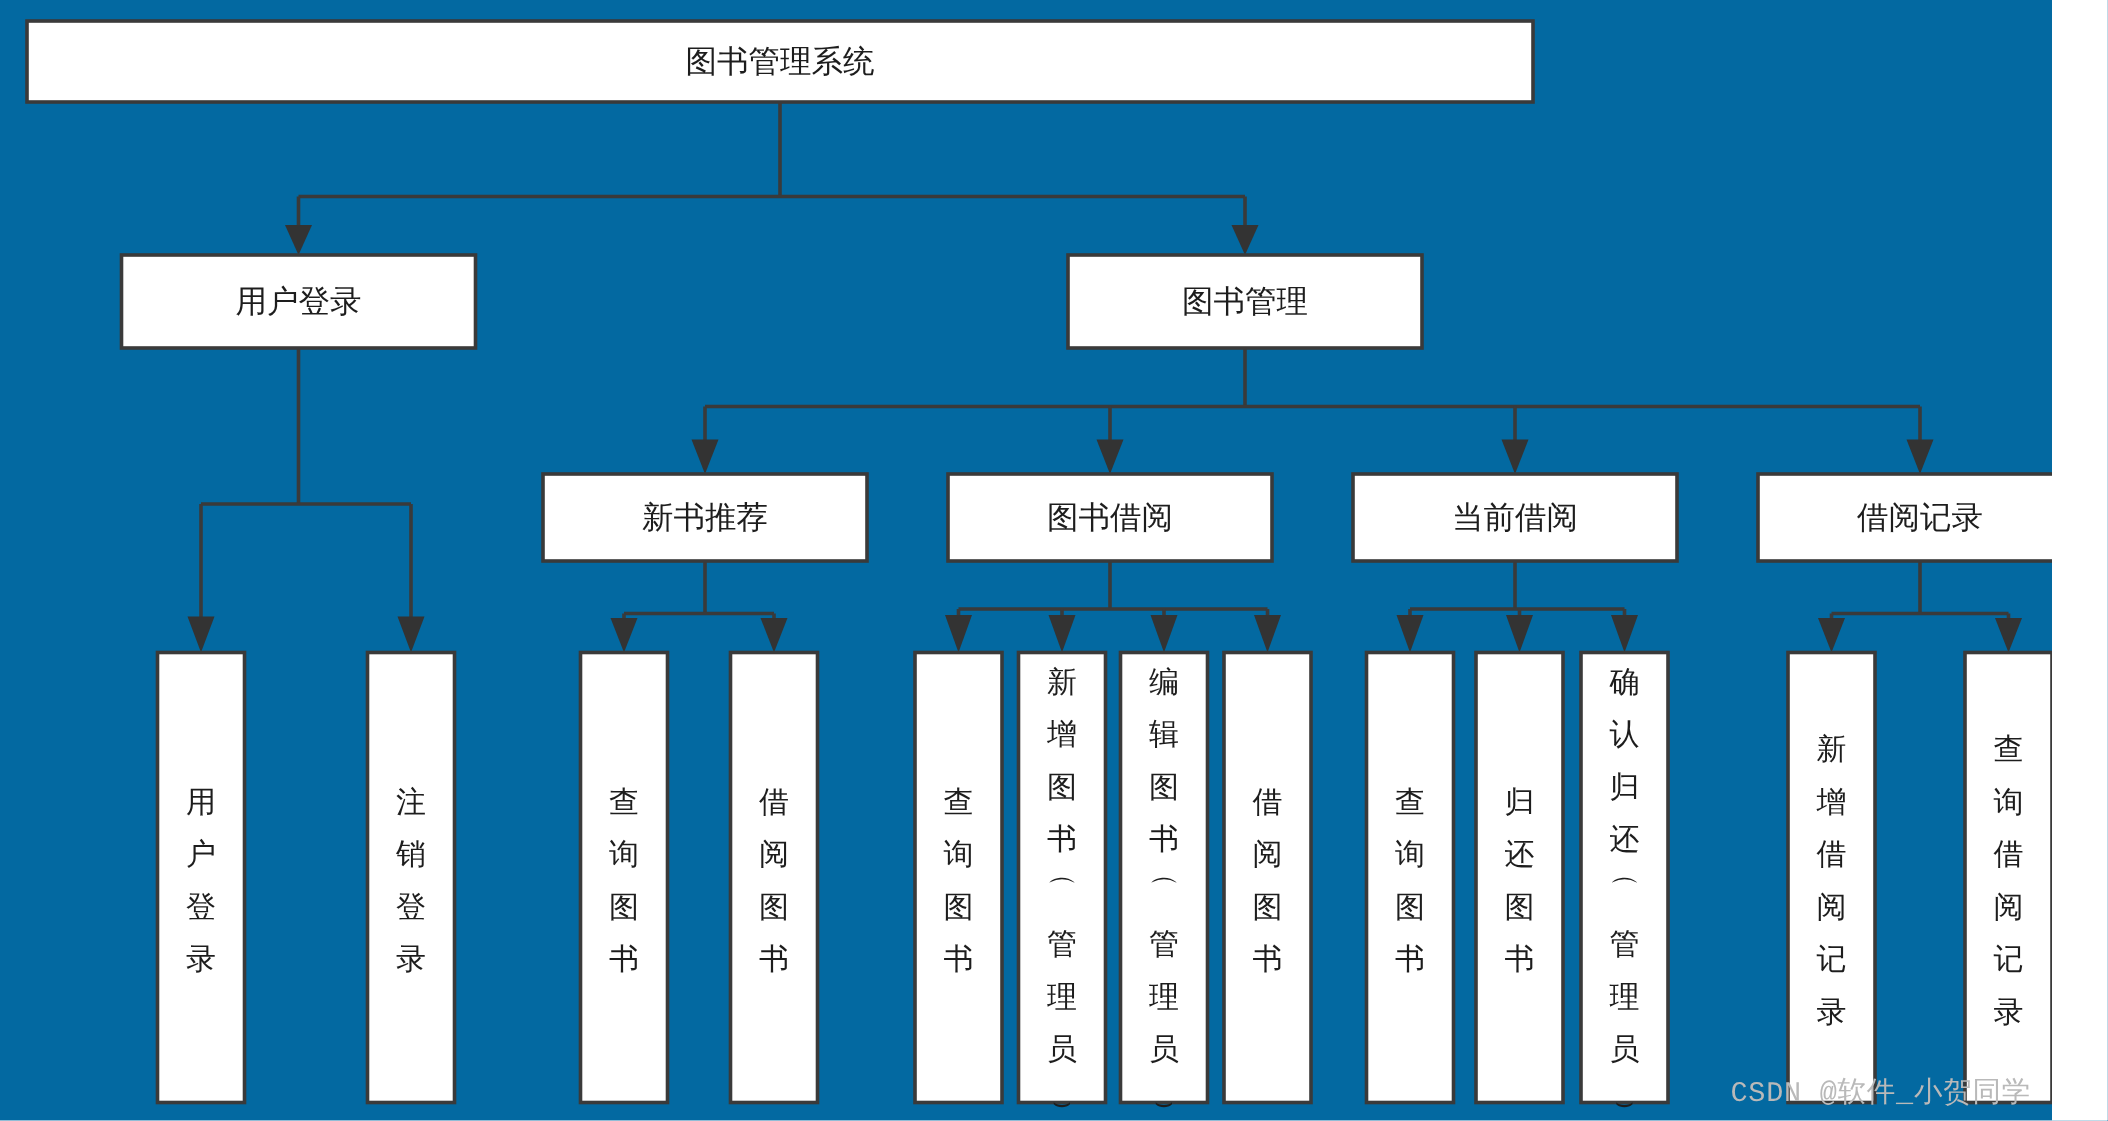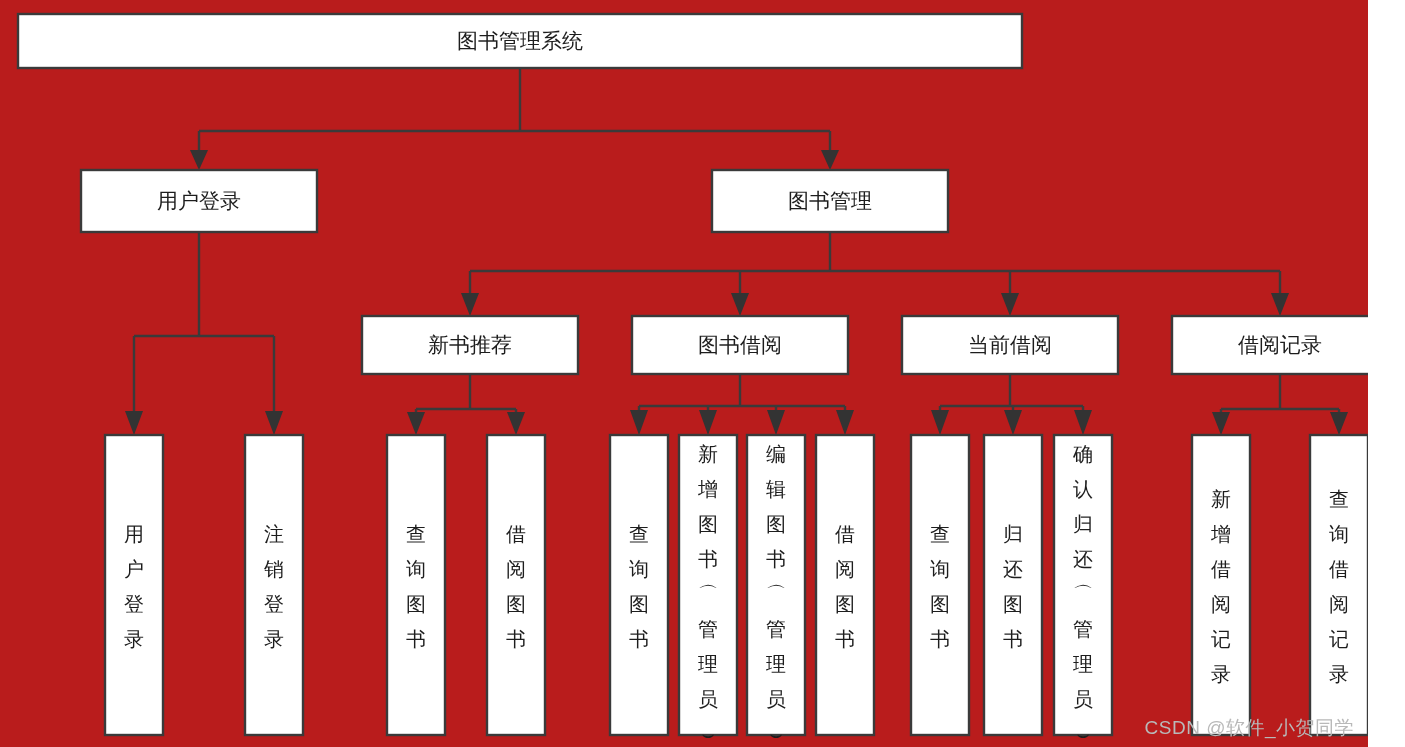--- a/index.html
+++ b/index.html
@@ -7,21 +7,21 @@
     padding: 0;
     background: #ffffff;
   }
   body {
     font-family: "DejaVu Sans", "Liberation Sans", sans-serif;
   }
   #stage {
     position: relative;
     width: 1368px;
     height: 747px;
-    background: #b91c1c;
+    background: #0369a1;
     overflow: hidden;
   }
   svg#diagram {
     position: absolute;
     left: 0;
     top: 0;
     width: 1405px;
     height: 747px;
   }
   .node-box {
@@ -49,21 +49,21 @@
   .node-label-v {
     font-family: "DejaVu Sans", "Liberation Sans", sans-serif;
     font-size: 20px;
     fill: #1d1d1d;
     text-anchor: middle;
   }
   .watermark {
     position: absolute;
     right: 14px;
     bottom: 6px;
-    font-family: Liberation Sans, sans-serif;
+    font-family: Liberation Mono, monospace;
     font-size: 19px;
     color: #b9b9b9;
     letter-spacing: 0.5px;
     white-space: nowrap;
     user-select: none;
   }
 </style>
 </head>
 <body>
 

